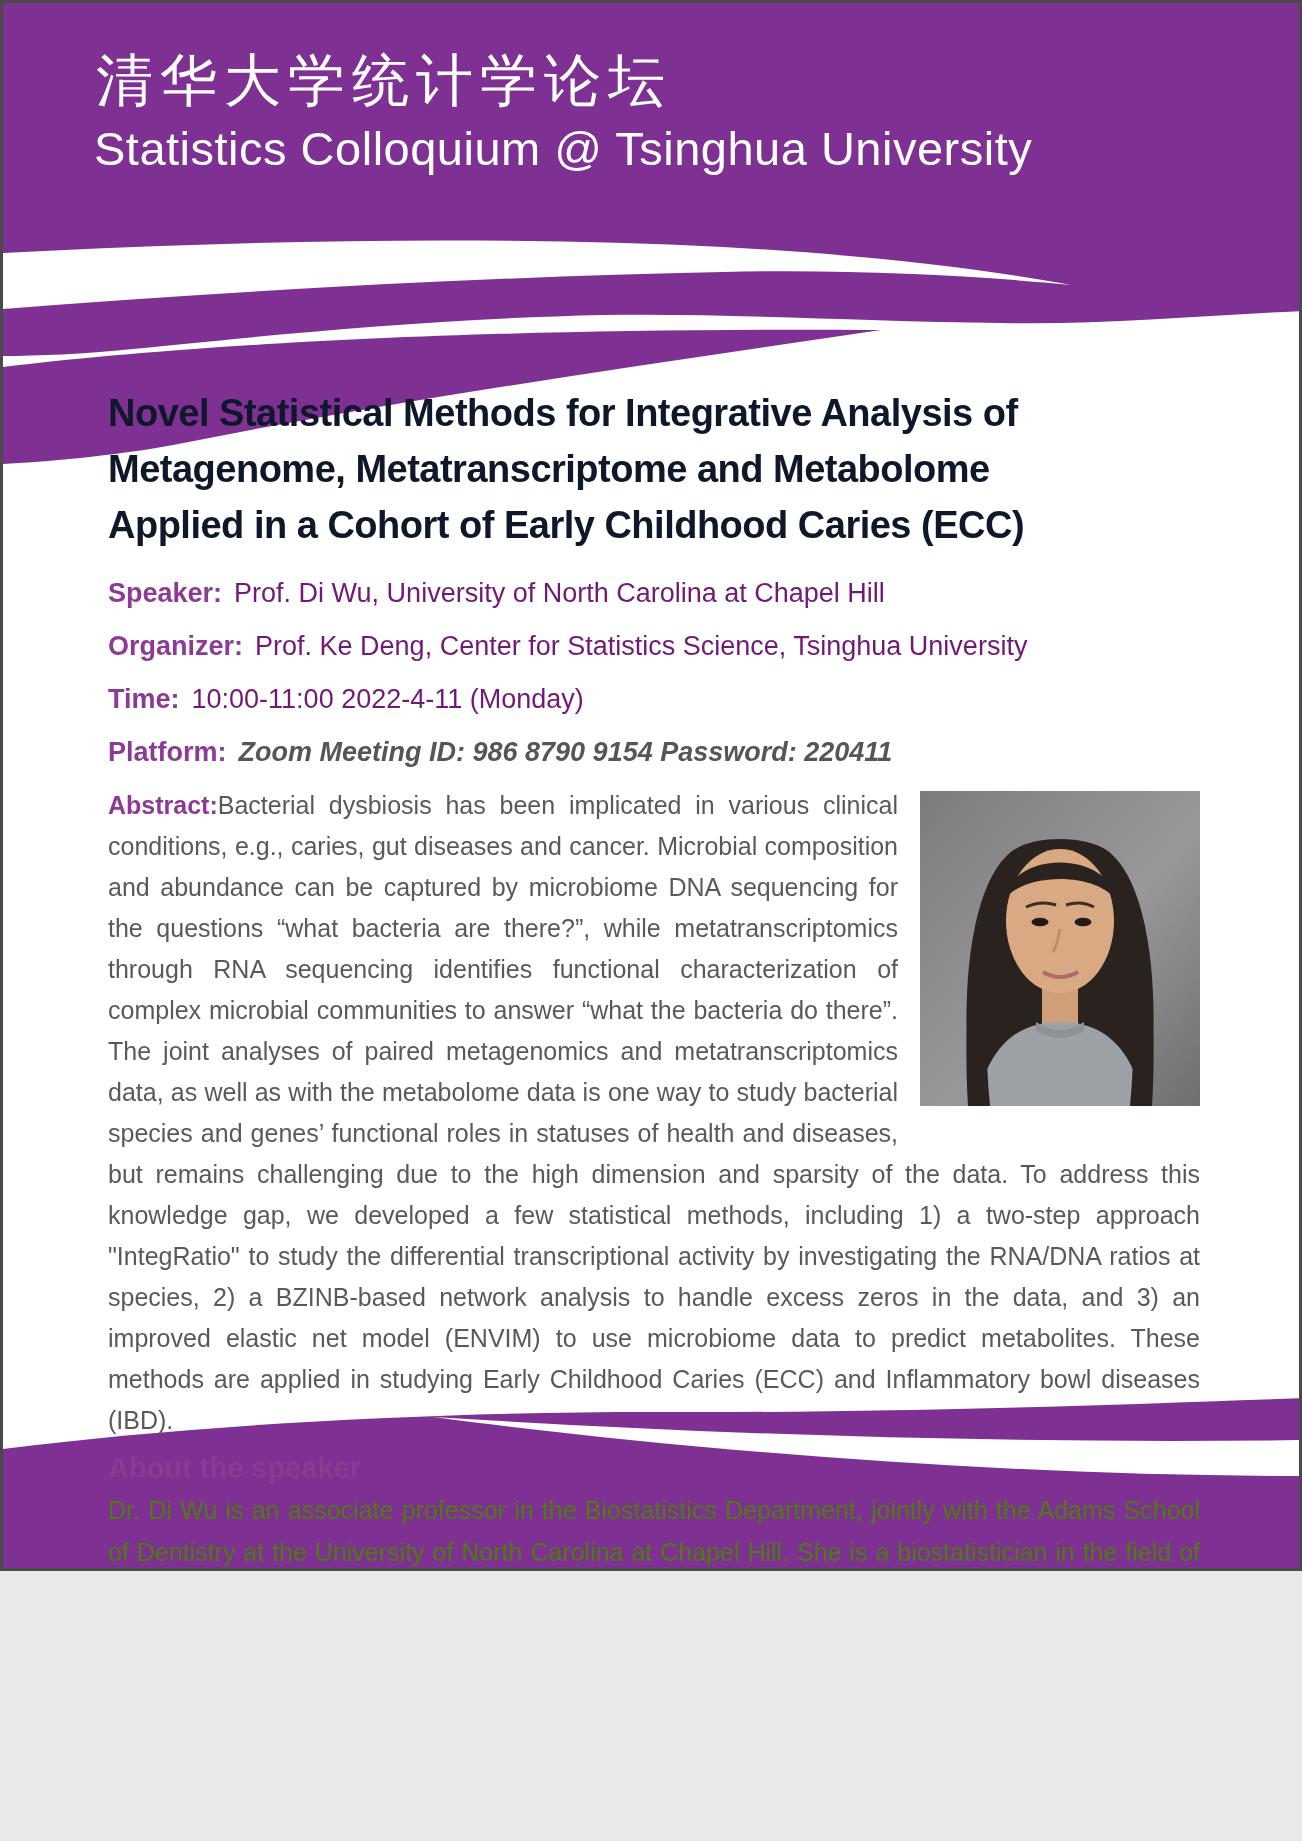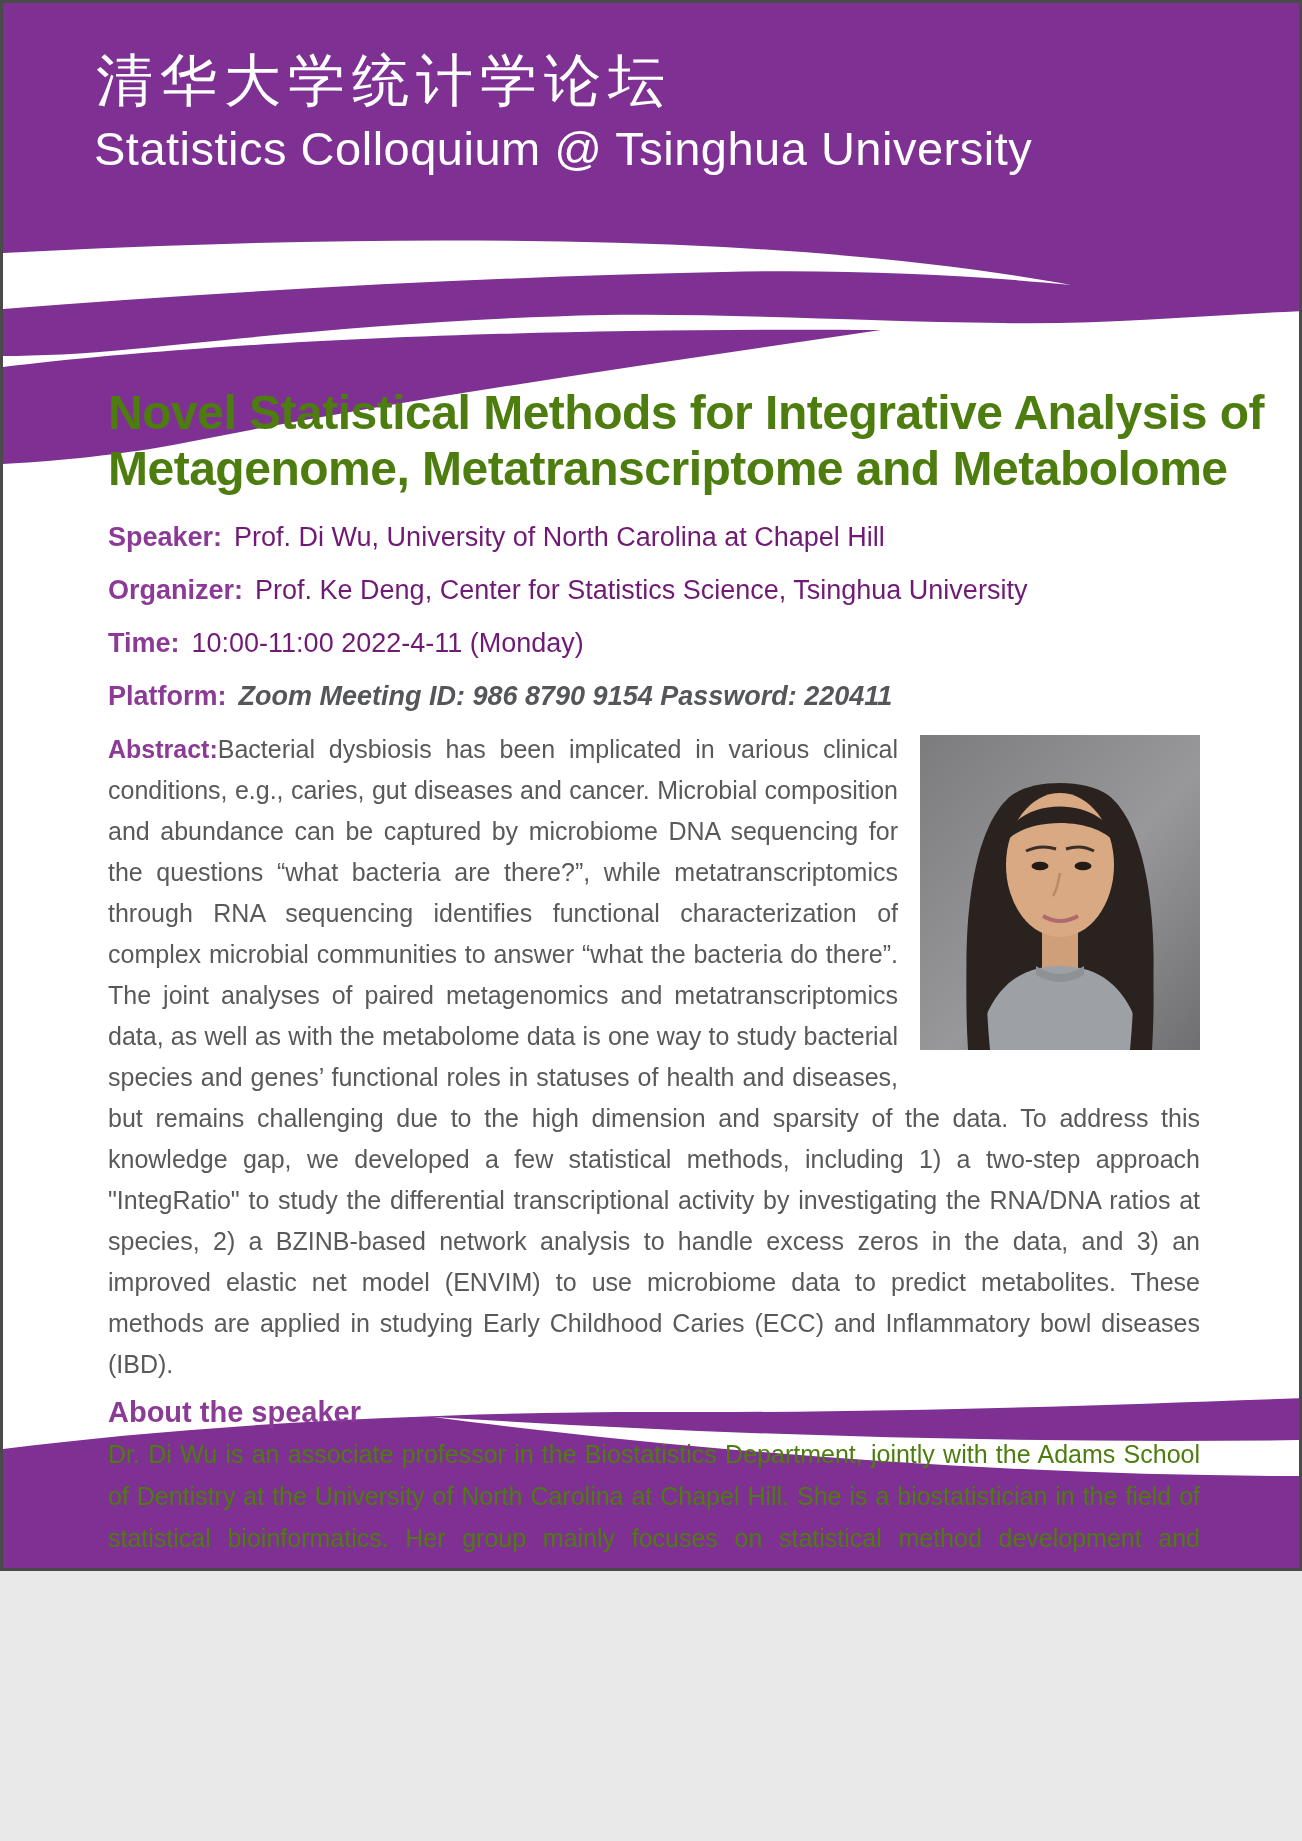--- a/index.html
+++ b/index.html
@@ -15,21 +15,21 @@
     position:absolute;left:93px;top:40px;z-index:2;color:#fff;
     font-size:57px;letter-spacing:7px;font-weight:400;
   }
   .header-en{
     position:absolute;left:91px;top:118px;z-index:2;color:#fff;
     font-size:47px;letter-spacing:0.5px;font-weight:400;
   }
   
   .content{position:absolute;left:105px;top:382px;width:1092px;z-index:2;}
   .title-line{
-    text-align:right;font-size:48px;font-weight:bold;color:#4d7c0f;
+    text-align:left;font-size:38px;font-weight:bold;color:#0f172a;
     line-height:56px;letter-spacing:-0.5px;white-space:nowrap;
   }
   .info-list{margin-top:14px;}
   .info-row{font-size:27px;line-height:53px;white-space:nowrap;}
   .info-label{color:#8B3A96;font-weight:bold;margin-right:12px;}
   .info-value{color:#701a75;}
   .info-value.em{font-style:italic;font-weight:bold;color:#55565A;}
   .abstract{
     margin-top:6px;font-size:25px;line-height:41px;color:#58595B;
     text-align:justify;
@@ -90,20 +90,21 @@
   </svg>
 
   <div class="header-zh">清华大学统计学论坛</div>
   <div class="header-en">Statistics Colloquium @ Tsinghua University</div>
 
   <div class="content">
 
     <div>
       <div class="title-line">Novel Statistical Methods for Integrative Analysis of</div>
       <div class="title-line">Metagenome, Metatranscriptome and Metabolome</div>
+      <div class="title-line">Applied in a Cohort of Early Childhood Caries (ECC)</div>
     </div>
 
     <div class="info-list">
       <div class="info-row">
         <span class="info-label">Speaker:</span><span class="info-value">Prof. Di Wu, University of North Carolina at Chapel Hill</span>
       </div>
       <div class="info-row">
         <span class="info-label">Organizer:</span><span class="info-value">Prof. Ke Deng, Center for Statistics Science, Tsinghua University</span>
       </div>
       <div class="info-row">

